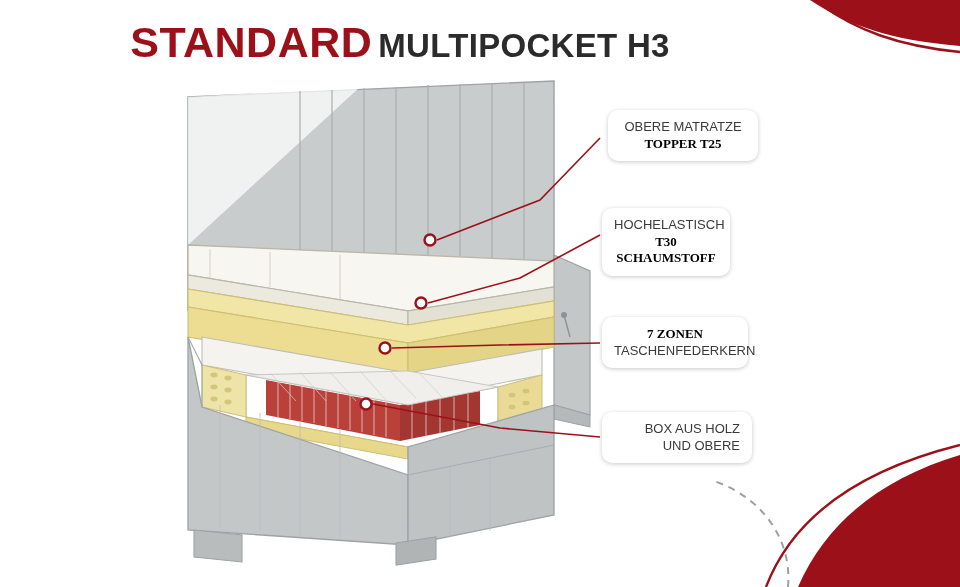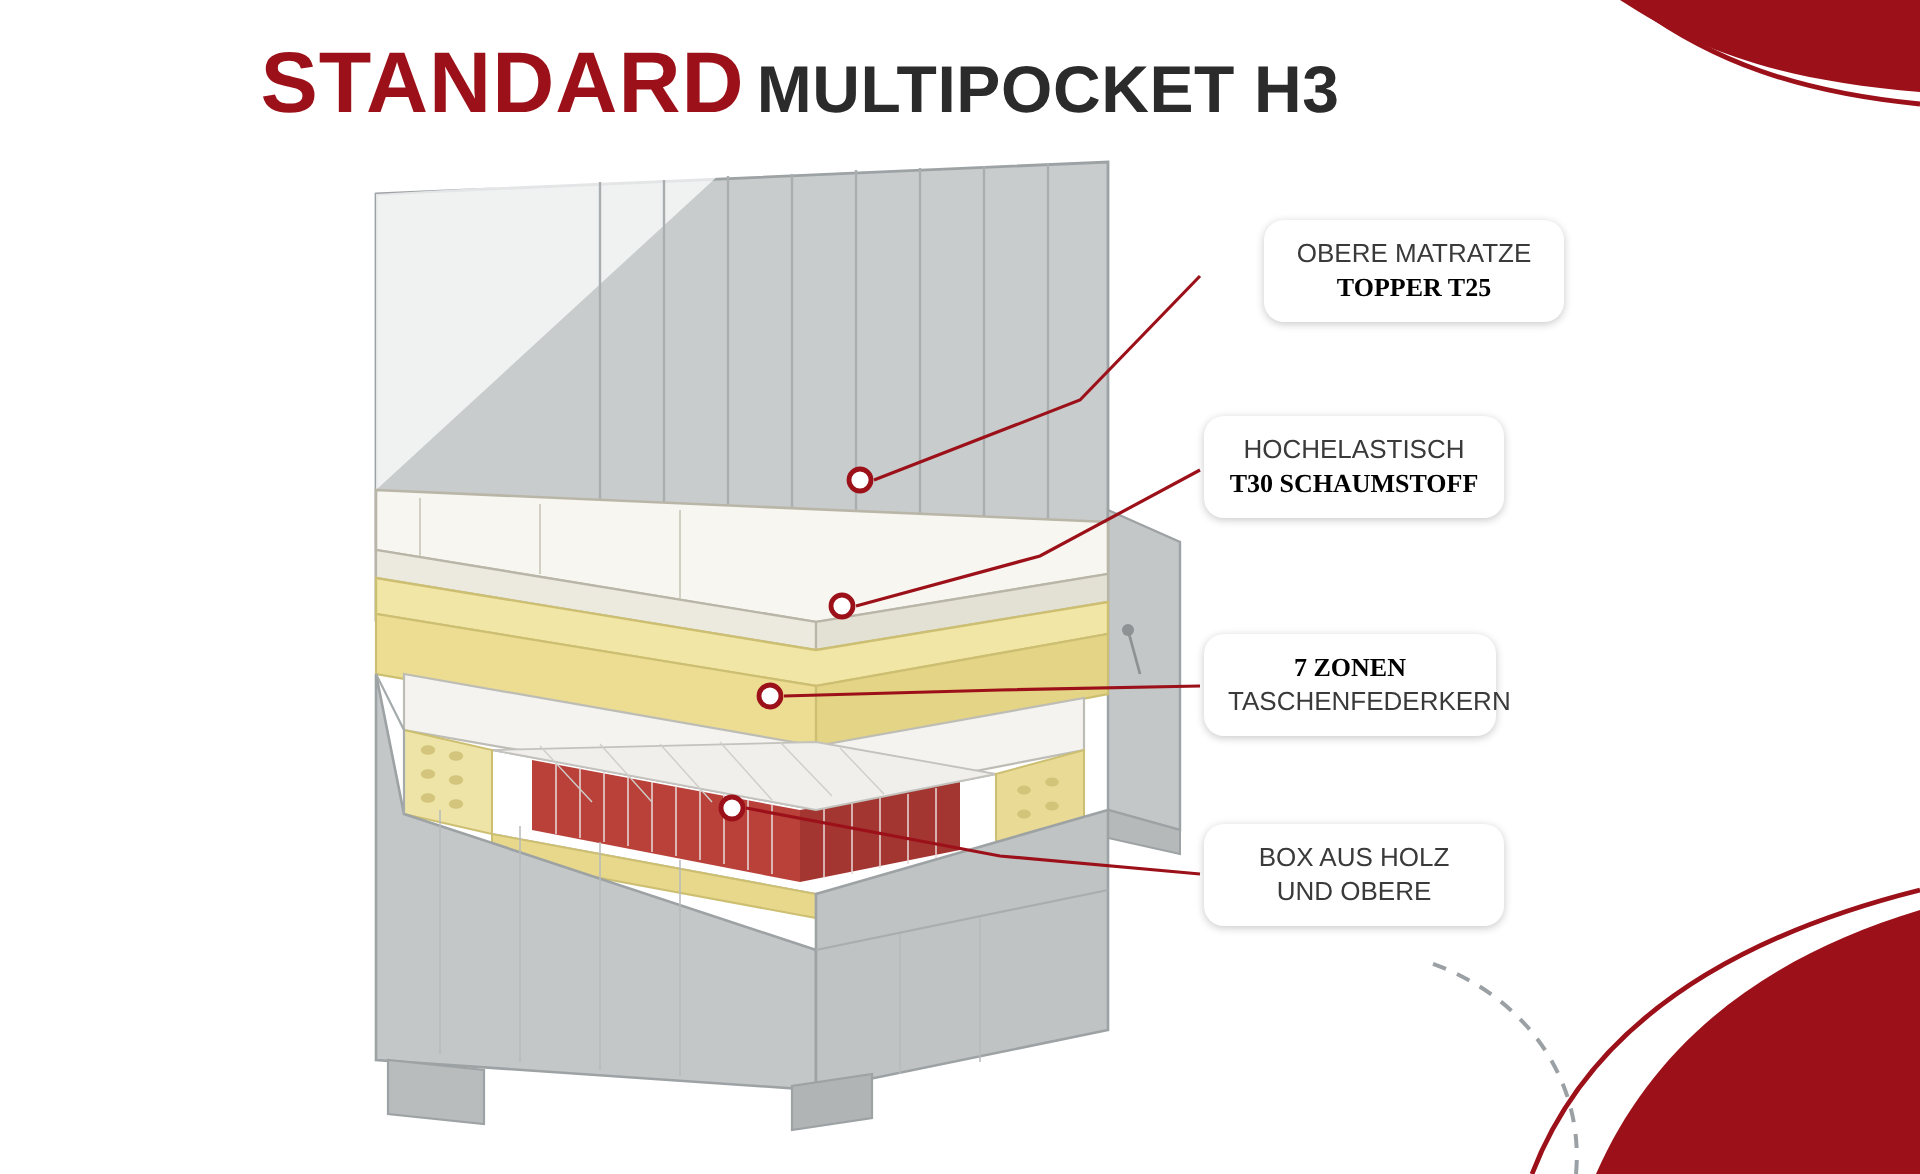--- a/index.html
+++ b/index.html
@@ -80,24 +80,24 @@
   }
   .callout .em {
     display: block;
     color: #000000;
     font-weight: bold;
     font-family: Liberation Serif, serif;
   }
   .callout .plain {
     display: block;
   }
-  #callout-1 { left: 632px; top: 110px; width: 150px; }
-  #callout-2 { left: 602px; top: 208px; width: 150px; }
+  #callout-1 { left: 608px; top: 110px; width: 150px; }
+  #callout-2 { left: 602px; top: 208px; width: 128px; }
   #callout-3 { left: 602px; top: 317px; width: 146px; }
-  #callout-4 { left: 602px; top: 412px; width: 150px; }
+  #callout-4 { left: 602px; top: 412px; width: 150px; text-align: right; }
 
   
   #connectors {
     position: absolute;
     left: 0; top: 0;
     width: 960px; height: 587px;
     pointer-events: none;
   }
 </style>
 </head>

